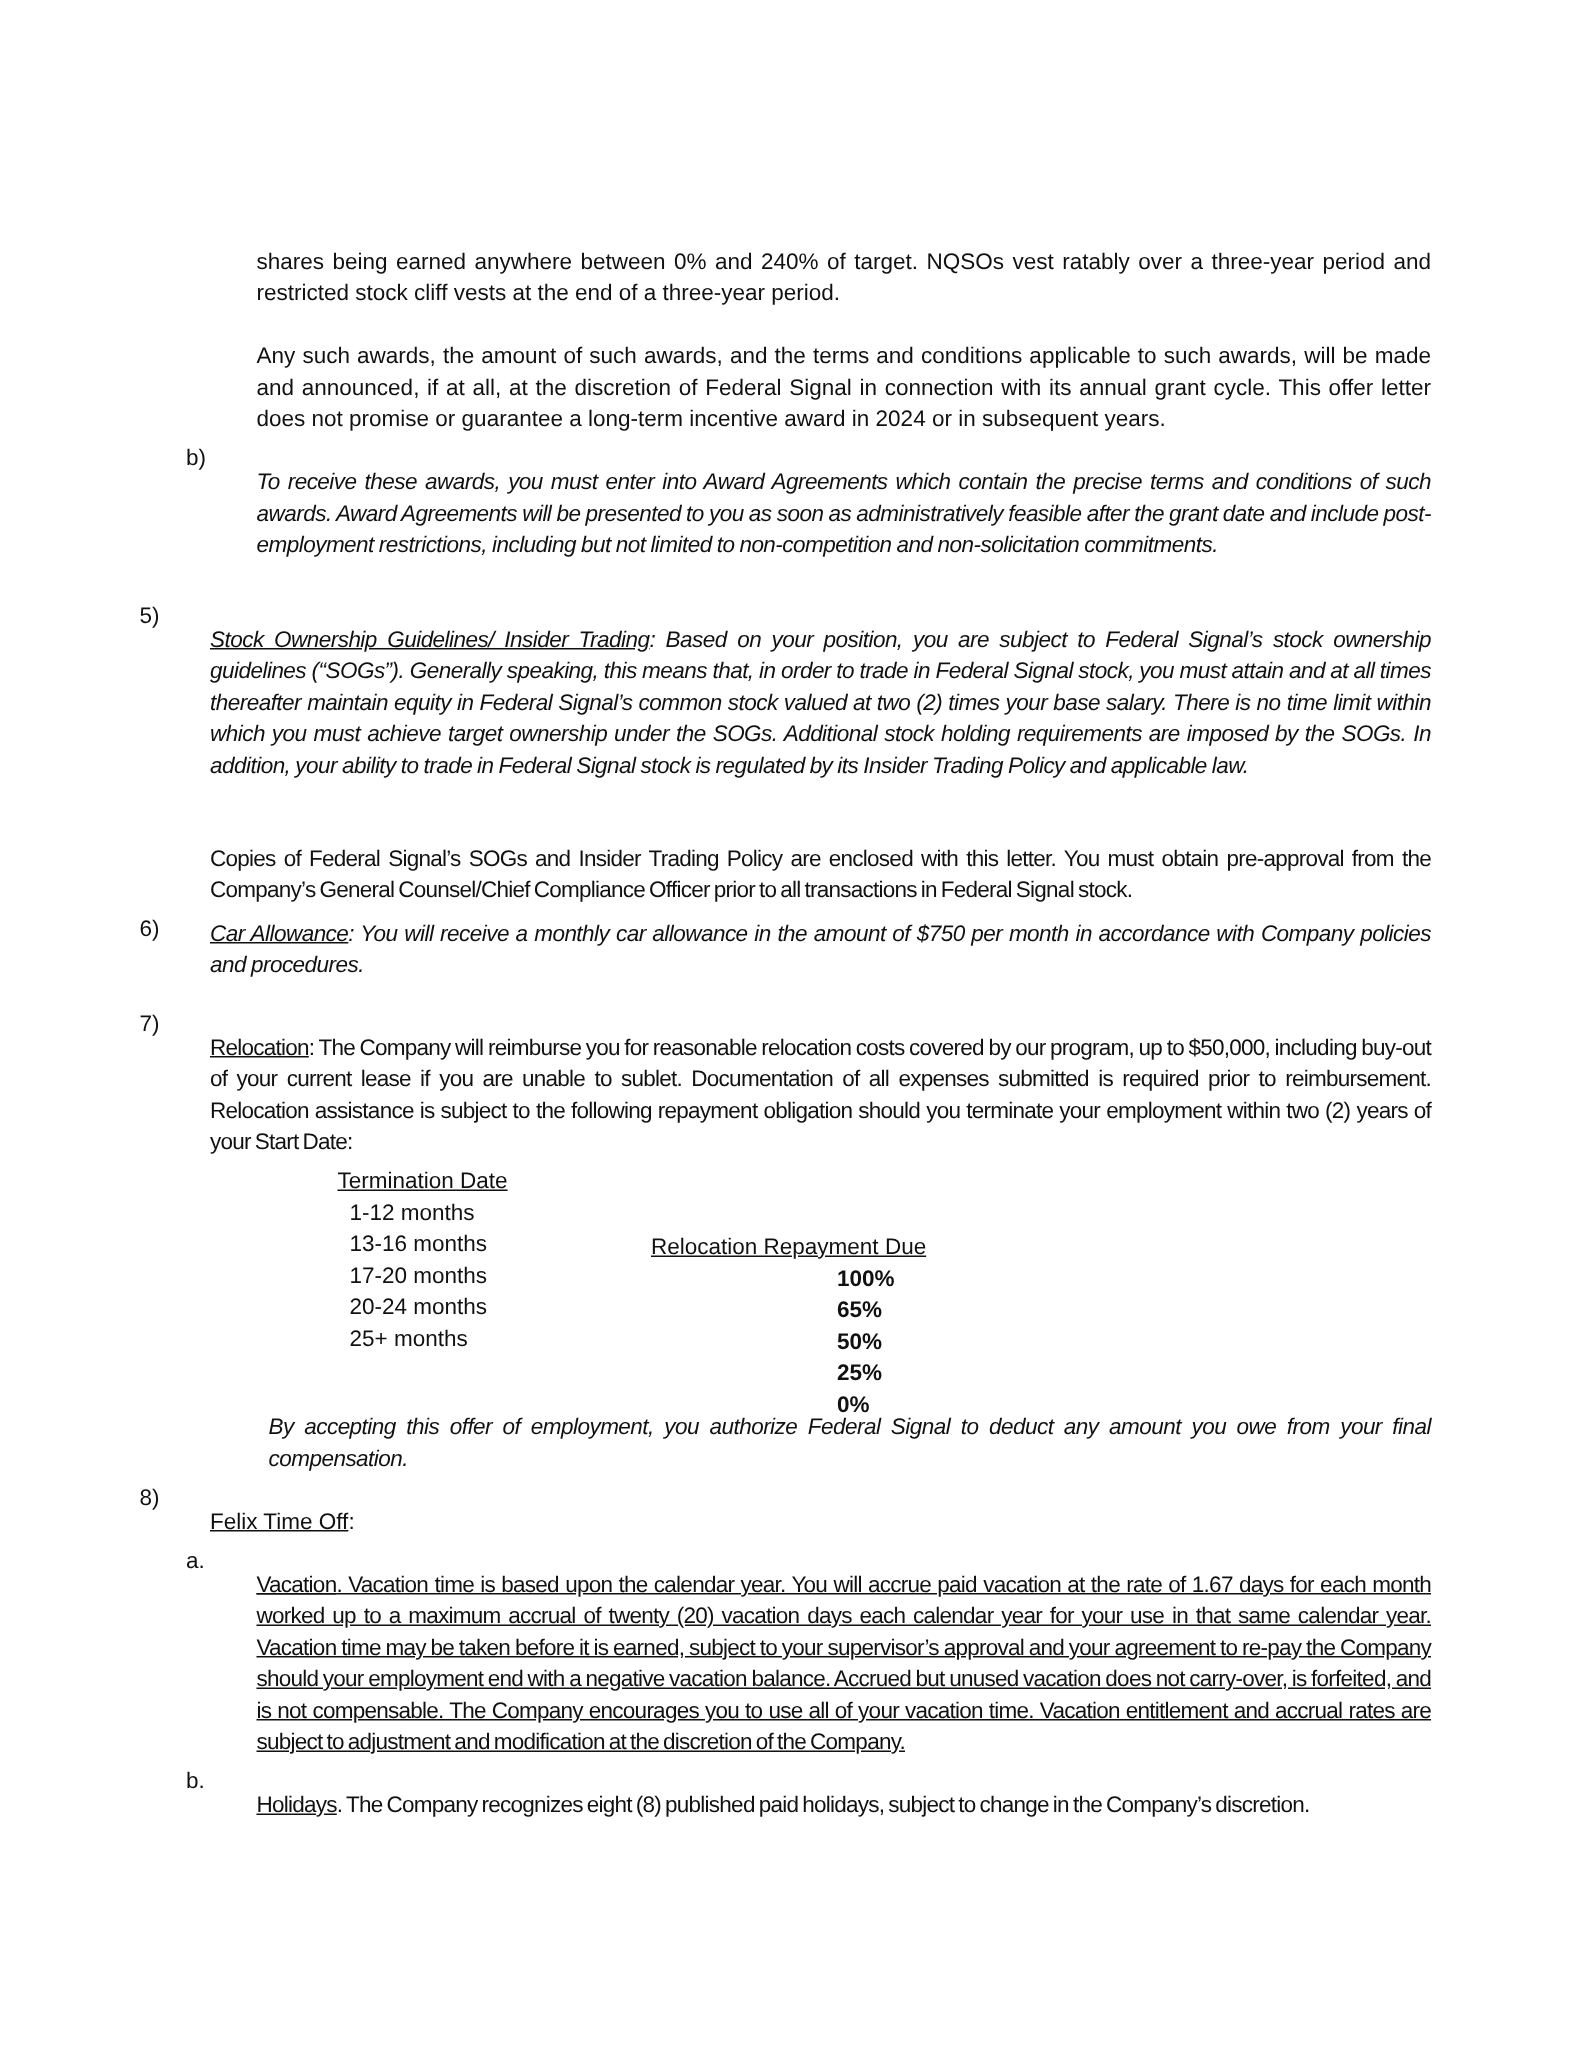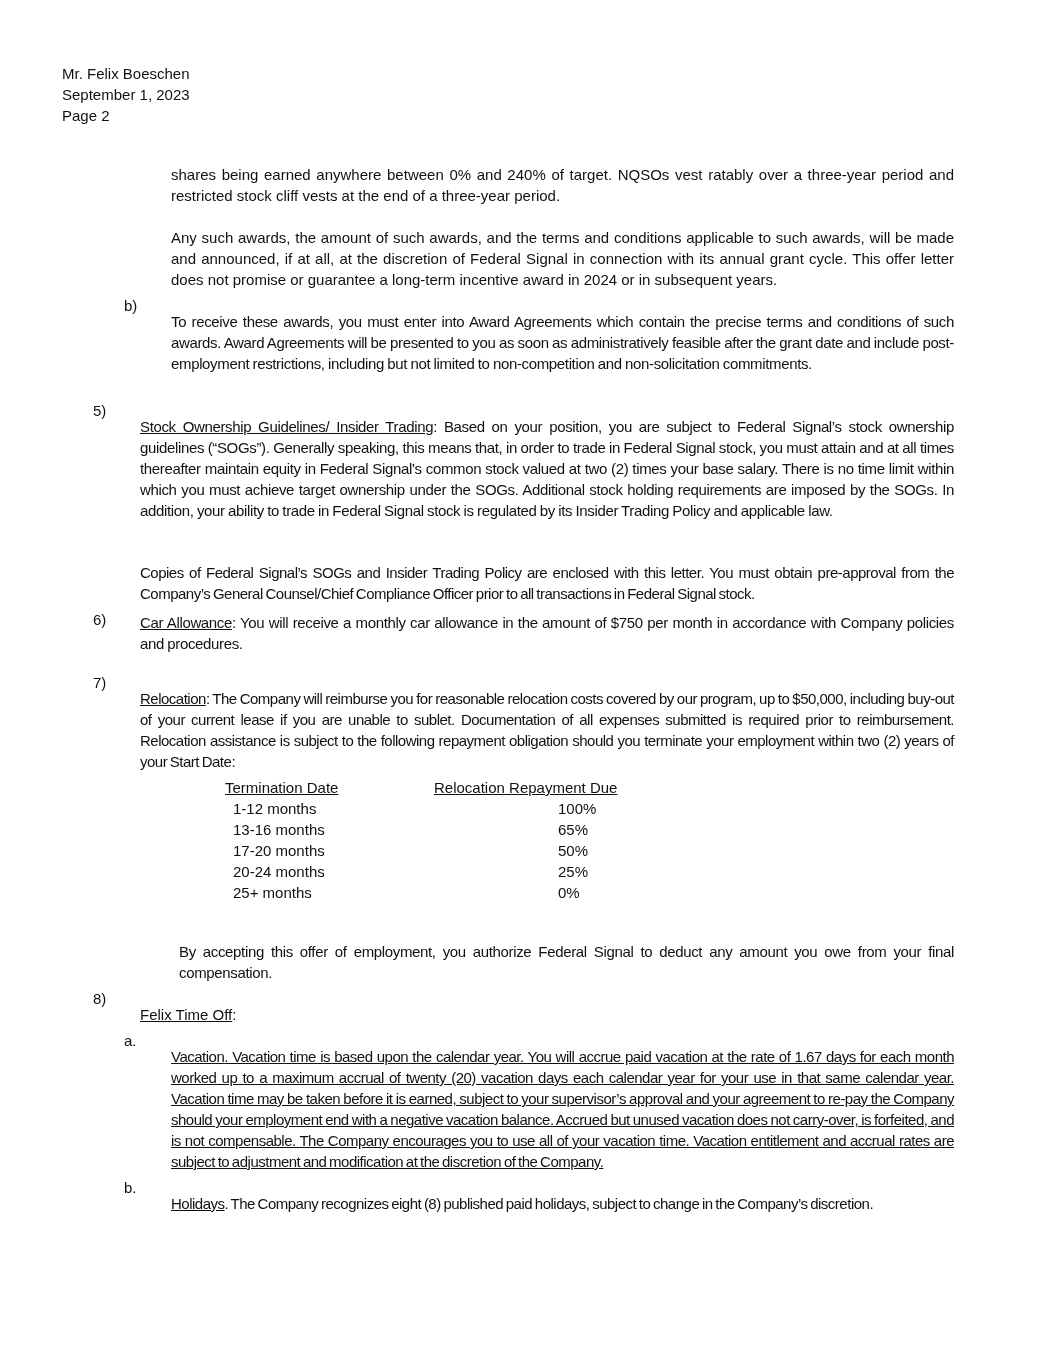--- a/index.html
+++ b/index.html
@@ -8,39 +8,34 @@
     font-family: "Liberation Sans", "DejaVu Sans", sans-serif;
     color: #111111; font-size: 15px; line-height: 21px;
   }
   .page { position: absolute; left: 0; top: 0; width: 1055px; height: 1365px; }
   .header { position: absolute; left: 62px; top: 63px; }
   .header div { height: 21px; white-space: nowrap; }
   .block { position: absolute; text-align: justify; }
   .block p { margin: 16px; }
   .num { position: absolute; white-space: nowrap; }
   .u { text-decoration: underline; }
-  .narrow { letter-spacing: -0.35px; word-spacing: -0.5px; }
+  .narrow { letter-spacing: -0.35px; word-spacing: -0.5px; font-style: italic; }
   .narrower { letter-spacing: -0.5px; word-spacing: -1px; }
   .tbl { position: absolute; left: 225px; top: 777px; }
   .tbl .row { position: relative; height: 21px; white-space: nowrap; }
   .tbl .c1 { position: absolute; left: 0; }
   .tbl .c1.indent { left: 8px; }
-  .tbl .c2 { position: absolute; left: 209px; }
-  .tbl .c2.val { left: 333px; }
+  .tbl .c2 { position: absolute; left: 209px; margin-top: 44px; }
+  .tbl .c2.val { left: 333px; font-weight: bold; }
 </style>
 </head>
 <body>
 
 <div class="page">
 
-  <div class="header">
-    <div>Mr. Felix Boeschen</div>
-    <div>September 1, 2023</div>
-    <div>Page 2</div>
-  </div>
 
   <div class="block" style="left:155px; top:148px; width:815px;">
     <p>shares being earned anywhere between 0% and 240% of target. NQSOs vest ratably over a three-year period and restricted stock cliff vests at the end of a three-year period.</p>
   </div>
   <div class="block" style="left:155px; top:211px; width:815px;">
     <p>Any such awards, the amount of such awards, and the terms and conditions applicable to such awards, will be made and announced, if at all, at the discretion of Federal Signal in connection with its annual grant cycle. This offer letter does not promise or guarantee a long-term incentive award in 2024 or in subsequent years.</p>
   </div>
 
   <span class="num" style="left:124px; top:295px;">b)</span>
   <div class="block narrow" style="left:155px; top:295px; width:815px;">

